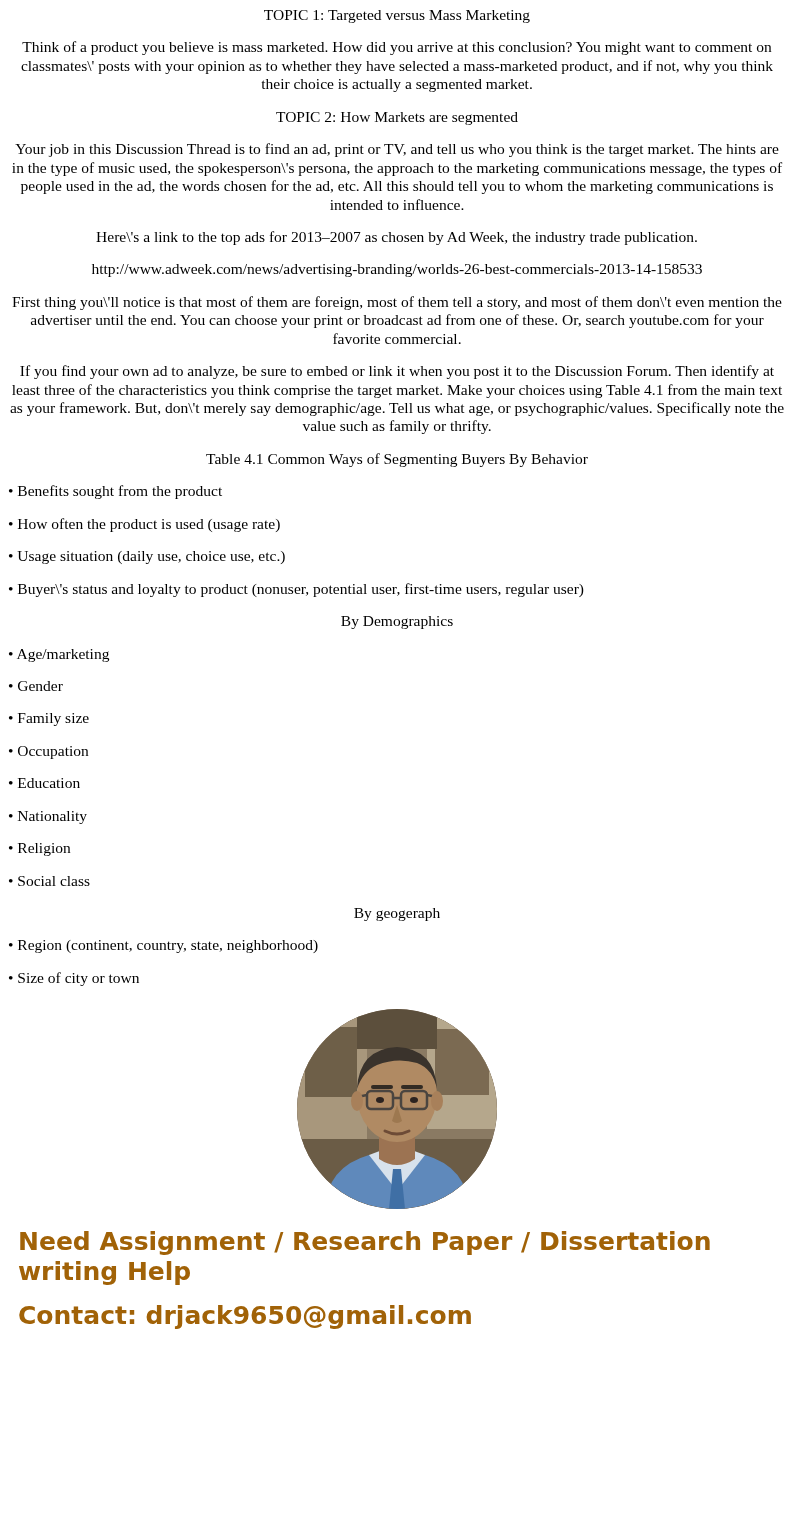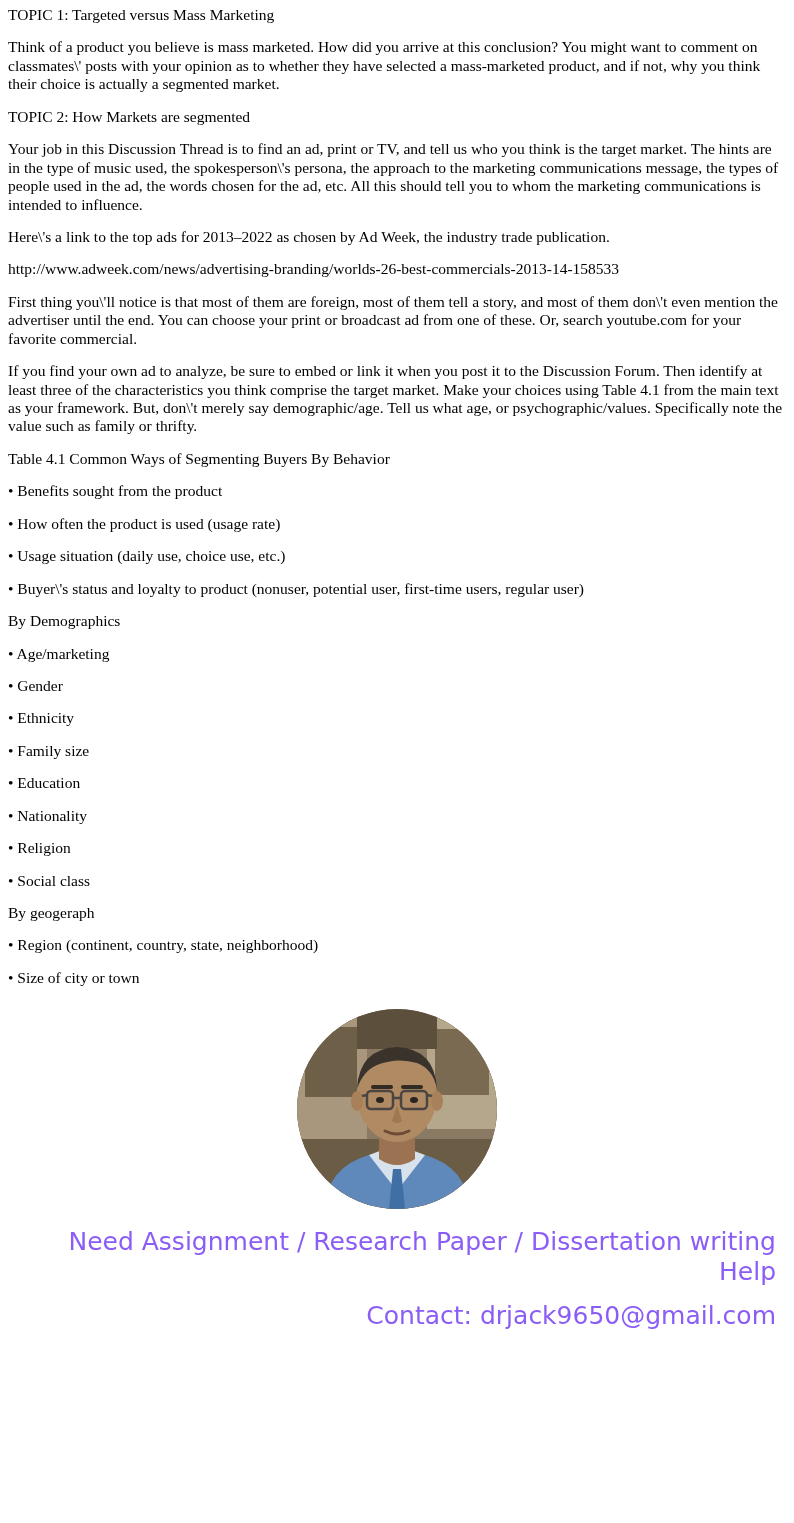--- a/index.html
+++ b/index.html
@@ -14,21 +14,21 @@
   }
   .page {
     width: 794px;
     box-sizing: border-box;
     padding: 6px 8px 10px 8px;
   }
   p.para {
     margin: 0 0 14px 0;
     font-size: 15.5px;
     line-height: 1.19;
-    text-align: left;
+    text-align: center;
   }
   p.bullet {
     margin: 4px 0 14px 0;
     font-size: 15.5px;
     line-height: 1.19;
   }
   .photo-wrap {
     margin-top: 22px;
     margin-bottom: 18px;
     display: flex;
@@ -39,57 +39,57 @@
     height: 200px;
     border-radius: 50%;
     overflow: hidden;
     position: relative;
     background: #6b5a48;
   }
   .avatar svg {
     display: block;
   }
   .footer {
-    text-align: right;
+    text-align: left;
     font-family: "DejaVu Sans", sans-serif;
-    font-weight: normal;
+    font-weight: bold;
     font-size: 25px;
     line-height: 1.2;
-    color: #8b5cf6;
+    color: #a16207;
     padding: 0 10px;
   }
   .footer .line2 {
     display: block;
     margin-top: 14px;
   }
 </style>
 </head>
 <body>
 
 <div class="page">
 
   <div id="doc-body">
       <p class="para">TOPIC 1: Targeted versus Mass Marketing</p>
       <p class="para">Think of a product you believe is mass marketed. How did you arrive at this conclusion? You might want to comment on classmates\' posts with your opinion as to whether they have selected a mass-marketed product, and if not, why you think their choice is actually a segmented market.</p>
       <p class="para">TOPIC 2: How Markets are segmented</p>
       <p class="para">Your job in this Discussion Thread is to find an ad, print or TV, and tell us who you think is the target market. The hints are in the type of music used, the spokesperson\'s persona, the approach to the marketing communications message, the types of people used in the ad, the words chosen for the ad, etc. All this should tell you to whom the marketing communications is intended to influence.</p>
-      <p class="para">Here\'s a link to the top ads for 2013–2022 as chosen by Ad Week, the industry trade publication.</p>
+      <p class="para">Here\'s a link to the top ads for 2013–2007 as chosen by Ad Week, the industry trade publication.</p>
       <p class="para">http://www.adweek.com/news/advertising-branding/worlds-26-best-commercials-2013-14-158533</p>
       <p class="para">First thing you\'ll notice is that most of them are foreign, most of them tell a story, and most of them don\'t even mention the advertiser until the end. You can choose your print or broadcast ad from one of these. Or, search youtube.com for your favorite commercial.</p>
       <p class="para">If you find your own ad to analyze, be sure to embed or link it when you post it to the Discussion Forum. Then identify at least three of the characteristics you think comprise the target market. Make your choices using Table 4.1 from the main text as your framework. But, don\'t merely say demographic/age. Tell us what age, or psychographic/values. Specifically note the value such as family or thrifty.</p>
       <p class="para">Table 4.1 Common Ways of Segmenting Buyers By Behavior</p>
       <p class="bullet">• Benefits sought from the product</p>
       <p class="bullet">• How often the product is used (usage rate)</p>
       <p class="bullet">• Usage situation (daily use, choice use, etc.)</p>
       <p class="bullet">• Buyer\'s status and loyalty to product (nonuser, potential user, first-time users, regular user)</p>
       <p class="para">By Demographics</p>
       <p class="bullet">• Age/marketing</p>
       <p class="bullet">• Gender</p>
-      <p class="bullet">• Ethnicity</p>
       <p class="bullet">• Family size</p>
+      <p class="bullet">• Occupation</p>
       <p class="bullet">• Education</p>
       <p class="bullet">• Nationality</p>
       <p class="bullet">• Religion</p>
       <p class="bullet">• Social class</p>
       <p class="para">By geogeraph</p>
       <p class="bullet">• Region (continent, country, state, neighborhood)</p>
       <p class="bullet">• Size of city or town</p>
     </div>
 
   <div class="photo-wrap">

